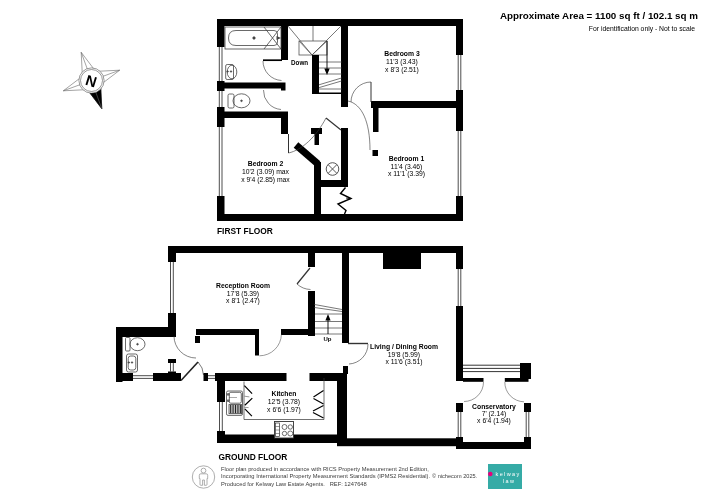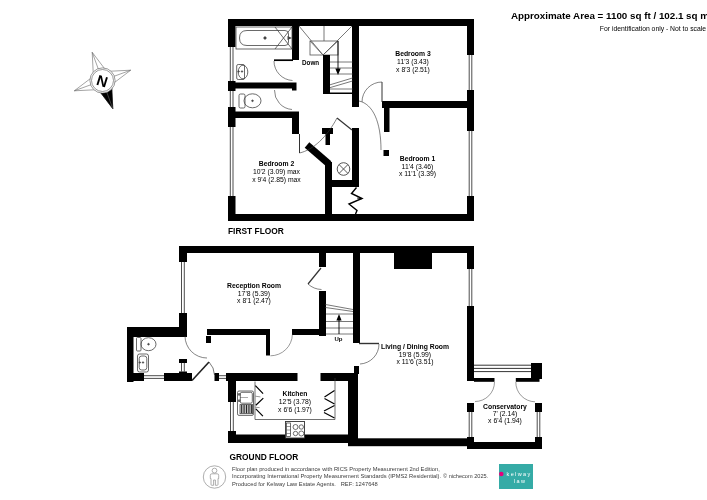--- a/index.html
+++ b/index.html
@@ -1,17 +1,17 @@
 <!DOCTYPE html>
 <html><head>
 <meta charset="utf-8">
 <style>
   html,body{margin:0;padding:0;background:#ffffff;}
   svg{display:block;}
-  text{font-family:"Liberation Sans", sans-serif;} .wrap{transform:translateZ(0);will-change:transform;padding-left:11px;}
+  text{font-family:"Liberation Sans", sans-serif;} .wrap{transform:translateZ(0);will-change:transform;}
 </style>
 </head>
 <body>
 <div class="wrap">
 <svg width="707" height="500" viewBox="0 0 707 500">
 
 <rect x="0" y="0" width="707" height="500" fill="#ffffff"></rect>
 
 <text x="698" y="19.3" text-anchor="end" font-size="9.8" font-weight="bold" fill="#000">Approximate Area = 1100 sq ft / 102.1 sq m</text>
 

